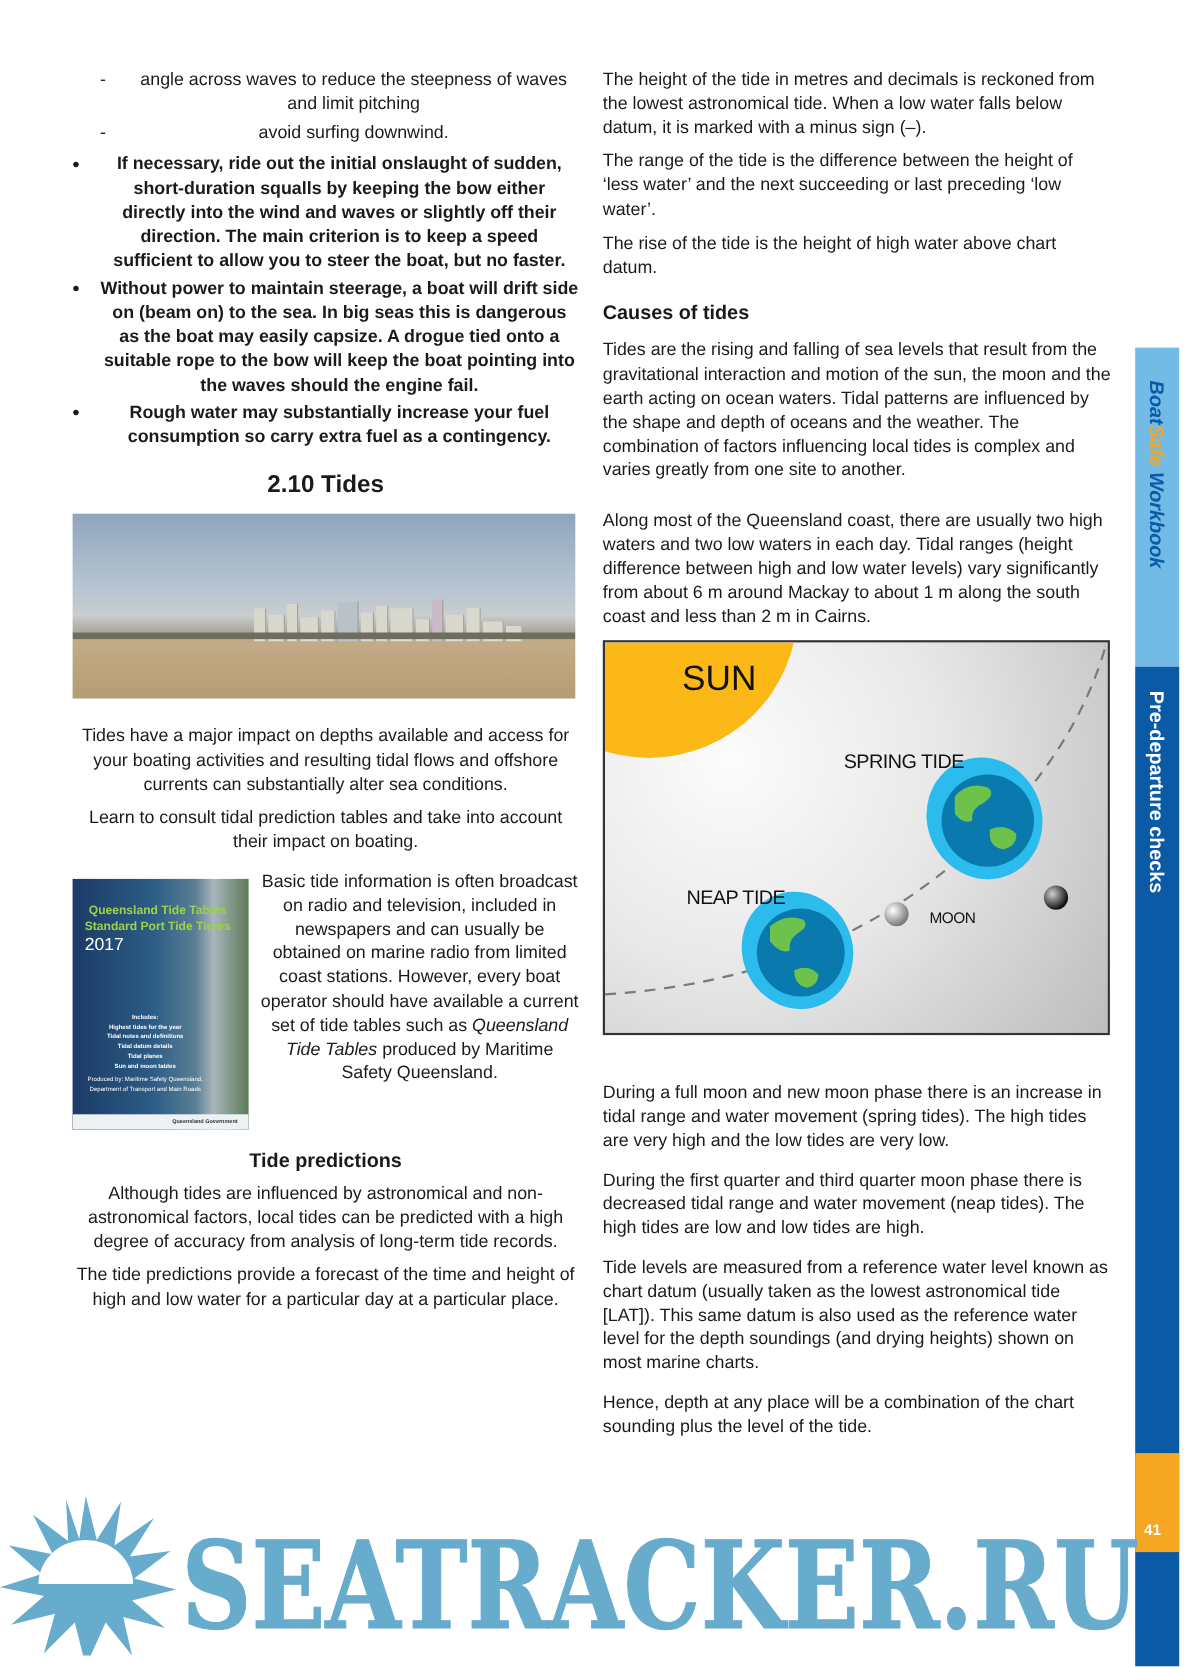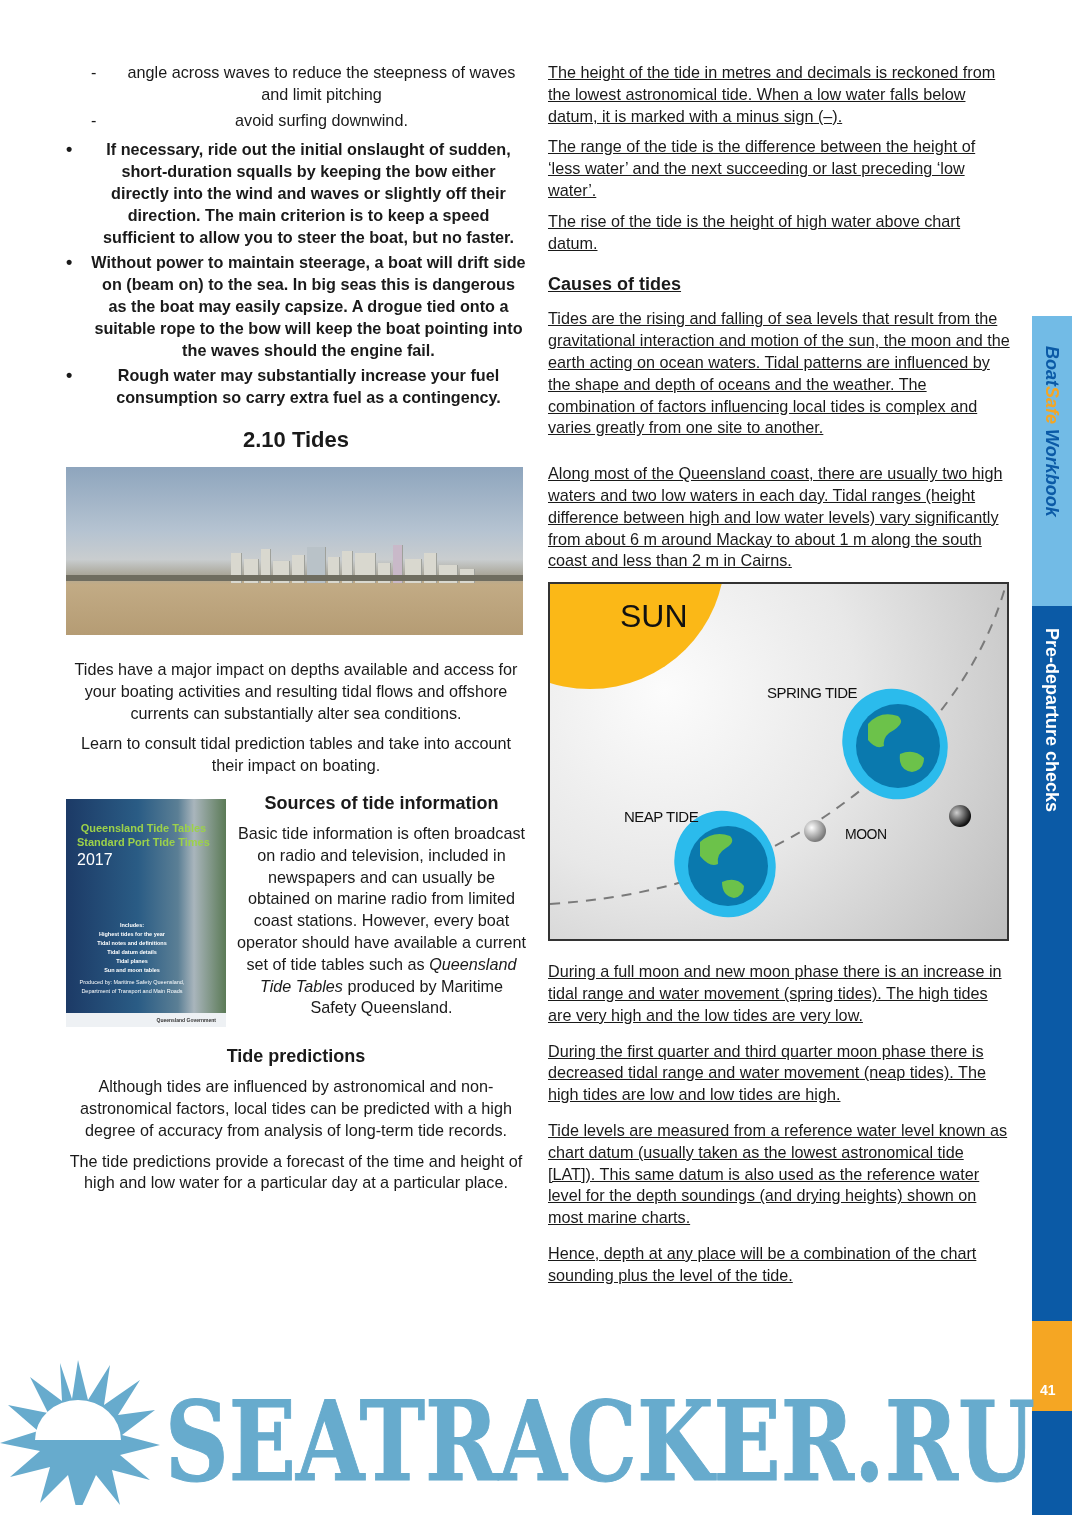--- a/index.html
+++ b/index.html
@@ -4,21 +4,21 @@
 <style>
   html, body { margin: 0; padding: 0; }
   body {
     width: 1080px; height: 1515px; position: relative; overflow: hidden;
     background: #ffffff; color: #1a1a1a;
     font-family: "Liberation Sans", "DejaVu Sans", sans-serif;
     font-size: 16.2px; line-height: 21.8px;
   }
   .col { position: absolute; }
   .col-left { left: 66px; top: 62px; width: 460px; text-align: center; }
-  .col-right { left: 548px; top: 62px; width: 462px; text-decoration: underline; }
+  .col-right { left: 548px; top: 62px; width: 462px; }
   p { margin: 0 0 9px 0; }
   ul.bullets { list-style: none; margin: 0; padding: 0; font-weight: bold; }
   ul.bullets > li { position: relative; padding-left: 25px; margin-bottom: 4px; }
   ul.bullets > li::before { content: "\2022"; position: absolute; left: 0; top: 0; font-size: 18px; }
   ul.dashes { list-style: none; margin: 0 0 8px 0; padding: 0; }
   ul.dashes > li { position: relative; padding-left: 51px; margin-bottom: 4px; }
   ul.dashes > li::before { content: "-"; position: absolute; left: 25px; top: 0; }
   h2 { font-size: 22px; font-weight: bold; margin: 18px 0 14px 0; line-height: 26px; }
   h3 { font-size: 18px; font-weight: bold; margin: 0 0 8px 0; line-height: 24px; }
   .photo {
@@ -35,24 +35,24 @@
     color: #fff; font-size: 8px; line-height: 10px;
   }
   .cover .c-title { position: absolute; left: 11px; top: 22px; color: #9cd14a; font-size: 11px; line-height: 14px; font-weight: bold; }
   .cover .c-year { position: absolute; left: 11px; top: 52px; font-size: 16px; line-height: 18px; }
   .cover .c-list { position: absolute; left: 11px; top: 122px; font-size: 5.5px; line-height: 9px; font-weight: bold; }
   .cover .c-foot { position: absolute; left: 0; bottom: 0; width: 100%; height: 14px; background: #eef1f4; }
   .cover .c-logo { position: absolute; right: 10px; bottom: 2px; color: #333; font-size: 5px; font-weight: bold; }
   .diagram {
     position: relative; width: 457px; height: 355px; border: 2px solid #333;
     background: radial-gradient(circle at 25% 30%, #fcfcfc 0%, #e8e8e8 45%, #bdbdbd 100%);
-    margin: 10px 0 20px 0; overflow: hidden;
+    margin: 10px 0 42px 0; overflow: hidden;
   }
   .diagram svg { position: absolute; left: 0; top: 0; }
-  .dlabel { position: absolute; color: #111; font-size: 15px; letter-spacing: -0.5px; }
+  .dlabel { position: absolute; color: #111; font-size: 18px; letter-spacing: -0.5px; }
   .sidebar { position: absolute; left: 1032px; top: 316px; width: 40px; height: 1199px; }
   .sb-light { position: absolute; left: 0; top: 0; width: 40px; height: 290px; background: #72bbe6; }
   .sb-dark { position: absolute; left: 0; top: 290px; width: 40px; height: 909px; background: #0b5aa6; }
   .sb-orange { position: absolute; left: 0; top: 1005px; width: 40px; height: 90px; background: #f5a623; }
   .sb-text { position: absolute; writing-mode: vertical-rl; font-weight: bold; font-size: 18px; }
   .sb-t1 { left: 8px; top: 30px; color: #0b5aa6; font-style: italic; }
   .sb-t1 .safe { color: #f5a623; }
   .sb-t2 { left: 8px; top: 312px; color: #ffffff; }
   .pagenum { position: absolute; left: 1040px; top: 1380px; color: #fff; font-weight: bold; font-size: 14px; }
   .watermark { position: absolute; left: 0; top: 1355px; width: 1060px; height: 150px; }
@@ -110,21 +110,20 @@
         <div>Tidal notes and definitions</div>
         <div>Tidal datum details</div>
         <div>Tidal planes</div>
         <div>Sun and moon tables</div>
         <div style="font-weight:normal;margin-top:3px;width:110px">Produced by: Maritime Safety Queensland, Department of Transport and Main Roads</div>
       </div>
       <div class="c-foot"></div>
       <div class="c-logo">Queensland Government</div>
     </div>
     <div>
-      <h3>Sources of tide information</h3>
       <p><span>Basic tide information is often broadcast on radio and television, included in newspapers and can usually be obtained on marine radio from limited coast stations. However, every boat operator should have available a current set of tide tables such as </span><i>Queensland Tide Tables</i><span> produced by Maritime Safety Queensland.</span></p>
     </div>
   </div>
 
 
   <h3>Tide predictions</h3>
   <p>Although tides are influenced by astronomical and non-astronomical factors, local tides can be predicted with a high degree of accuracy from analysis of long-term tide records.</p>
   <p>The tide predictions provide a forecast of the time and height of high and low water for a particular day at a particular place.</p>
 </div>
 

